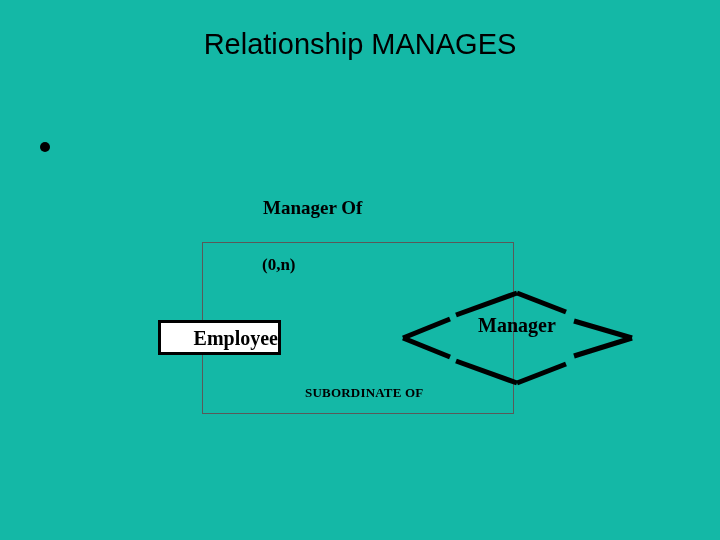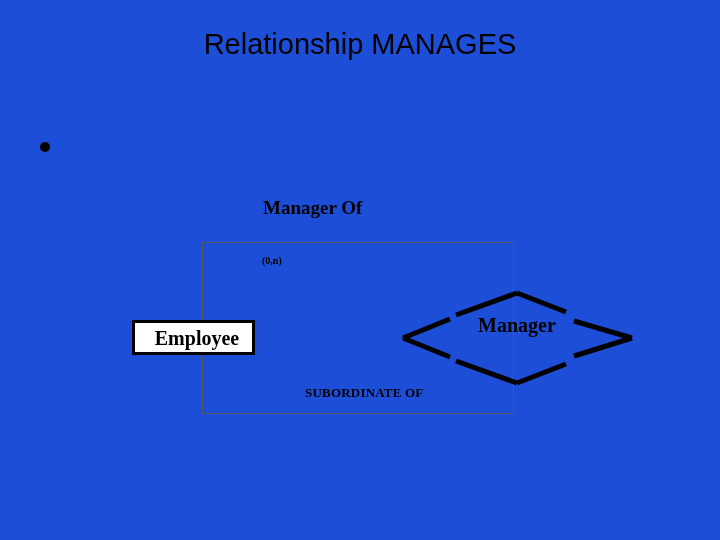--- a/index.html
+++ b/index.html
@@ -5,21 +5,21 @@
 <style>
   html, body {
     margin: 0;
     padding: 0;
     background: #ffffff;
   }
   #slide {
     position: relative;
     width: 720px;
     height: 540px;
-    background: #1d4ed8;
+    background: #14b8a6;
     overflow: hidden;
     font-family: "Liberation Serif", "DejaVu Serif", serif;
   }
 
   
   #slide-title {
     position: absolute;
     left: 0;
     top: 28px;
     width: 720px;
@@ -76,30 +76,30 @@
     width: 312px;
     height: 172px;
     border: 1px solid #595959;
     box-sizing: border-box;
     background: transparent;
   }
 
   
   #entity-employee {
     position: absolute;
-    left: 132px;
+    left: 158px;
     top: 320px;
     width: 123px;
     height: 35px;
     border: 3px solid #000000;
     box-sizing: border-box;
     background: #ffffff;
     display: flex;
     align-items: center;
-    justify-content: center;
+    justify-content: flex-end;
   }
   #entity-employee-label {
     font-size: 20px;
     color: #000000;
     padding-left: 7px;
     line-height: 1;
     white-space: nowrap;
   }
 
   
@@ -131,21 +131,21 @@
     white-space: nowrap;
   }
   #label-manager-of {
     left: 263px;
     top: 197px;
     font-size: 19px;
   }
   #label-cardinality-top {
     left: 262px;
     top: 255px;
-    font-size: 10px;
+    font-size: 17px;
   }
   #label-subordinate-of {
     left: 305px;
     top: 385px;
     font-size: 13px;
     letter-spacing: 0.2px;
   }
 </style>
 </head>
 <body>

